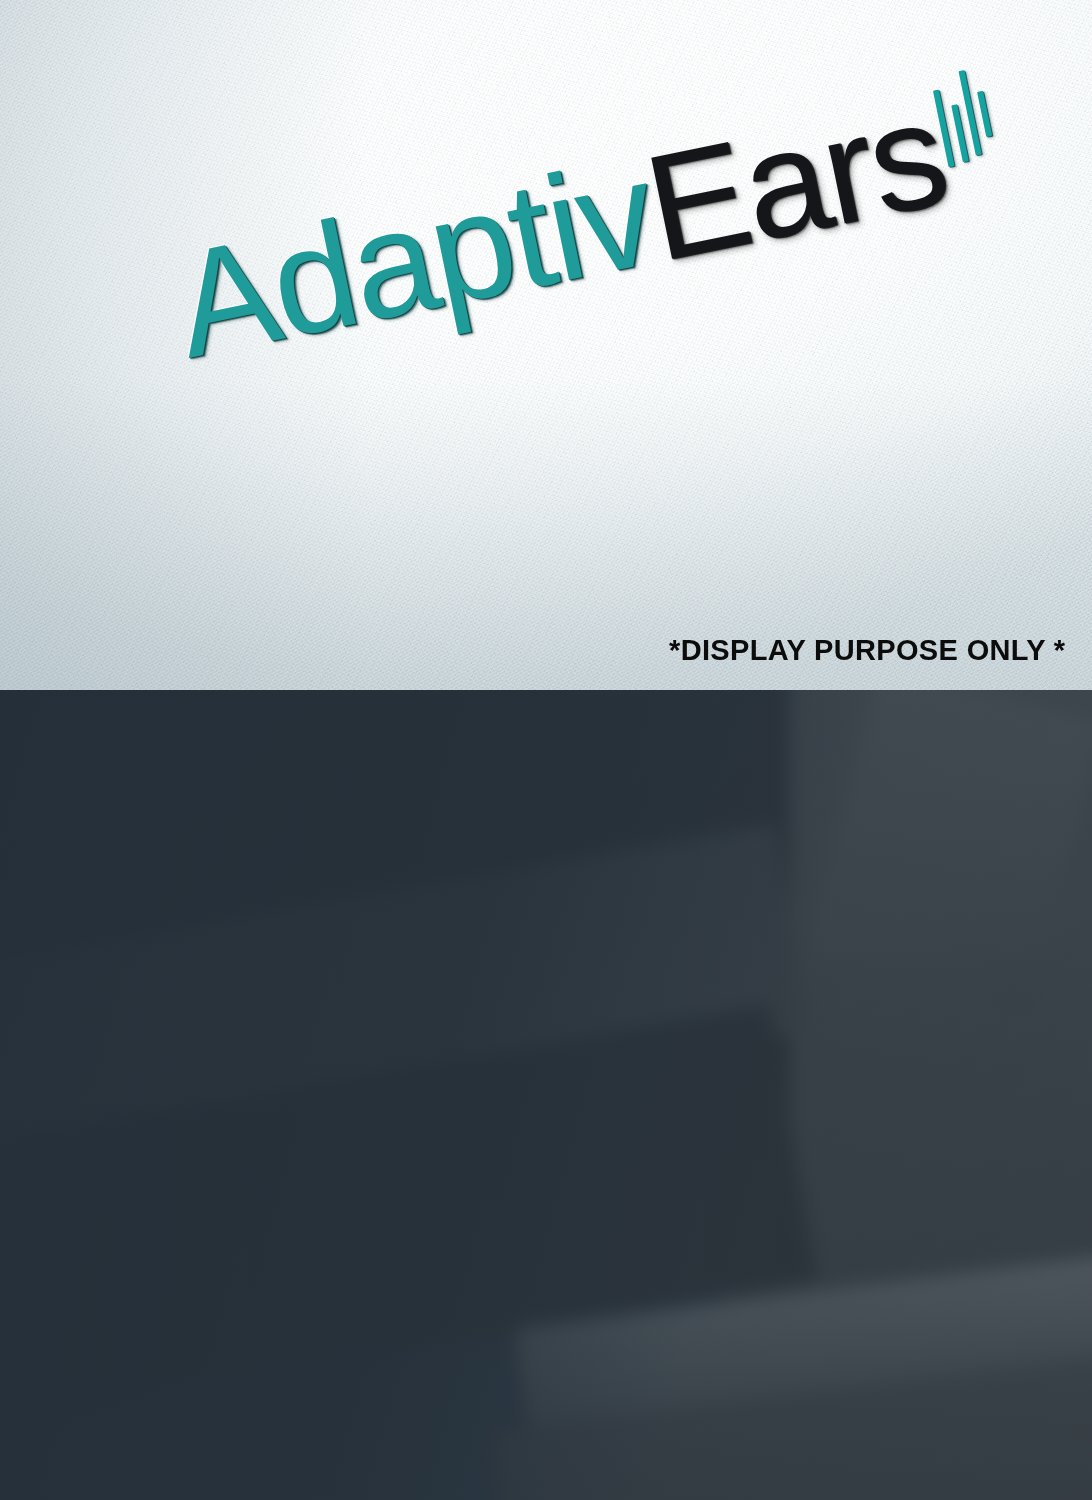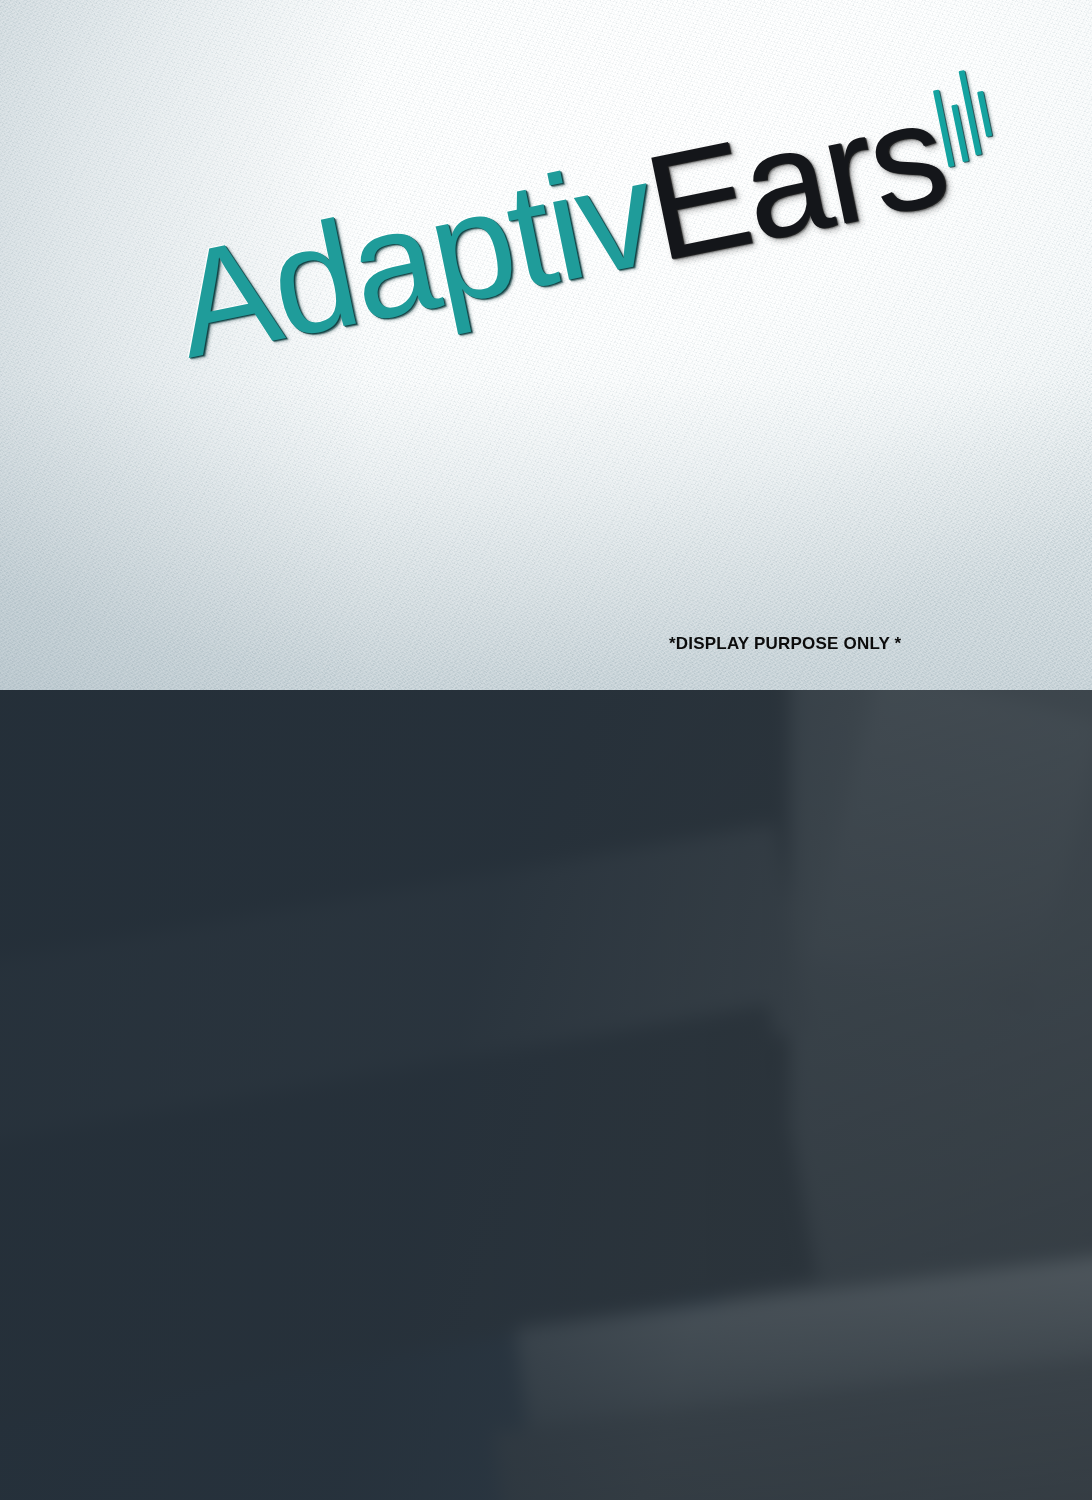--- a/index.html
+++ b/index.html
@@ -150,21 +150,21 @@
     background:
       linear-gradient(105deg, rgba(36,47,57,.96) 0%, rgba(38,49,59,.90) 42%, rgba(44,56,66,.62) 66%, rgba(48,60,70,.52) 100%);
     pointer-events:none;
   }
 
   
   .caption{
     position:absolute;
     font-family:"Liberation Sans","DejaVu Sans",sans-serif;
     font-weight:bold;
-    font-size:17px;
+    font-size:29px;
     letter-spacing:.012em;
     white-space:nowrap;
   }
   #caption-top{
     left:669px; top:634px;
     color:#0c0c0c;
   }
 </style>
 </head>
 <body>

